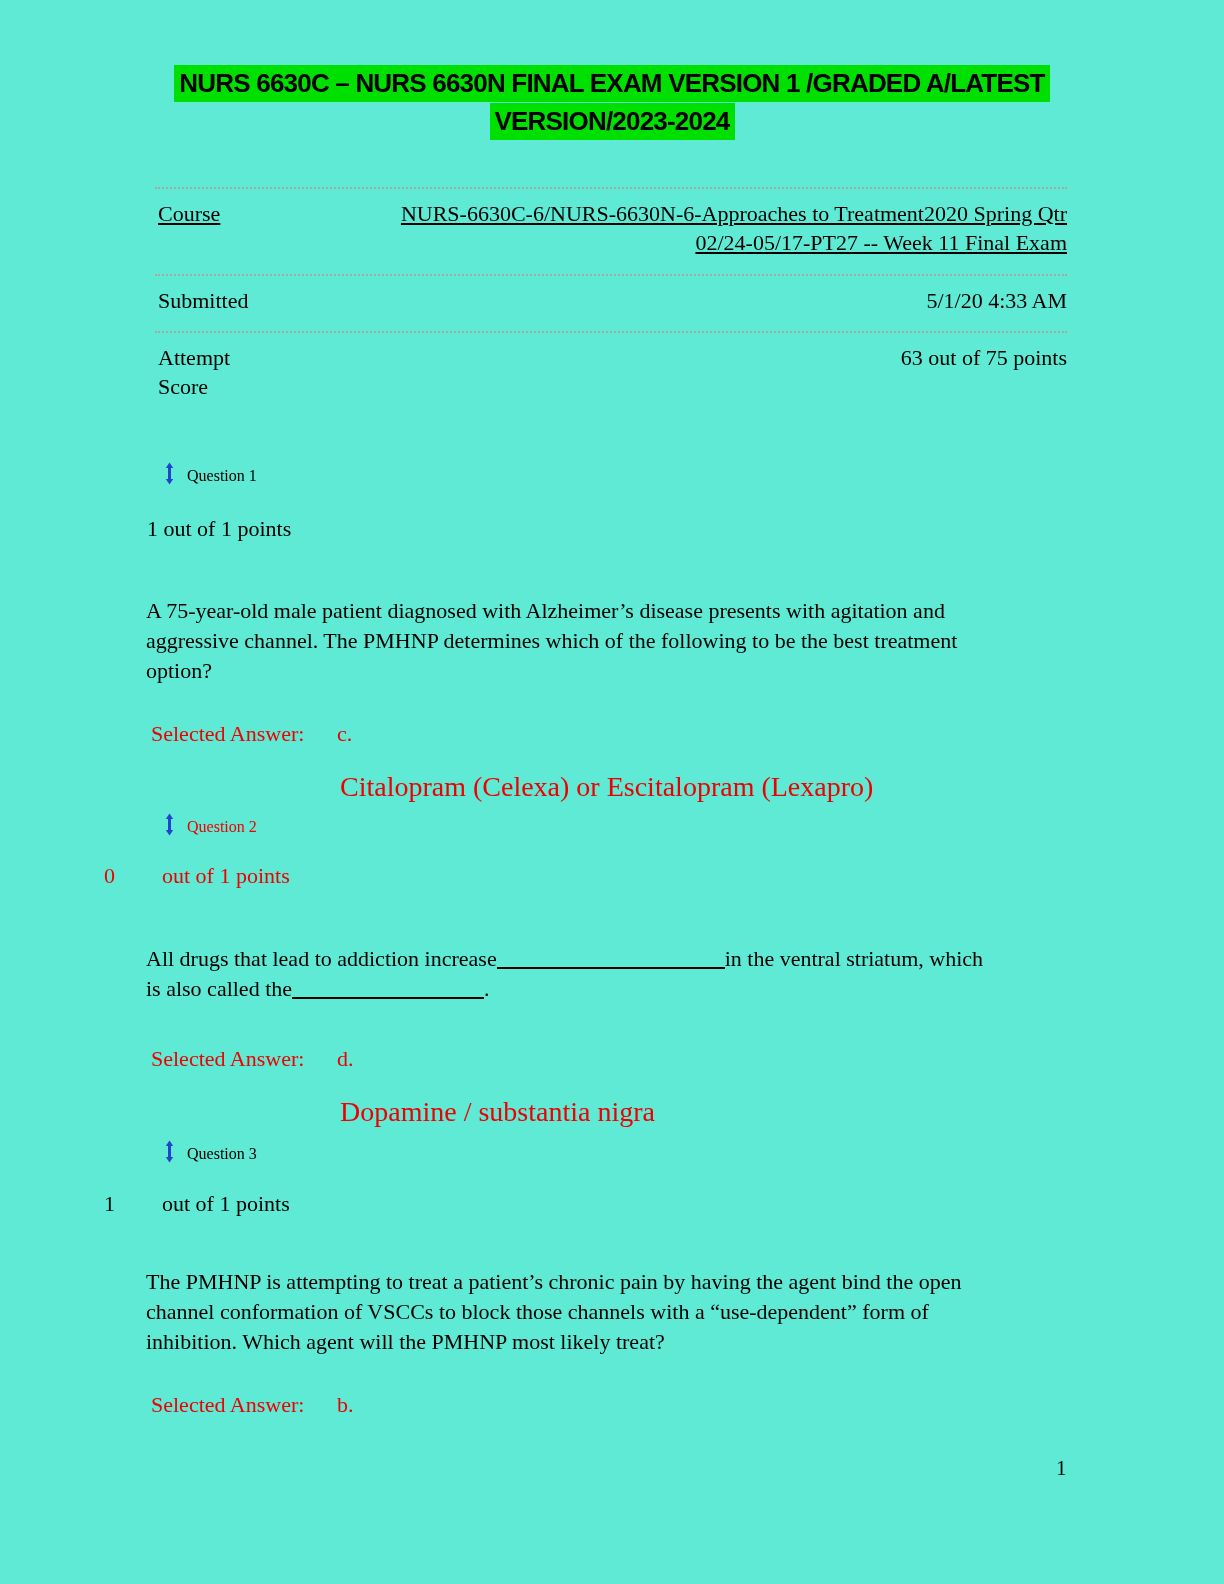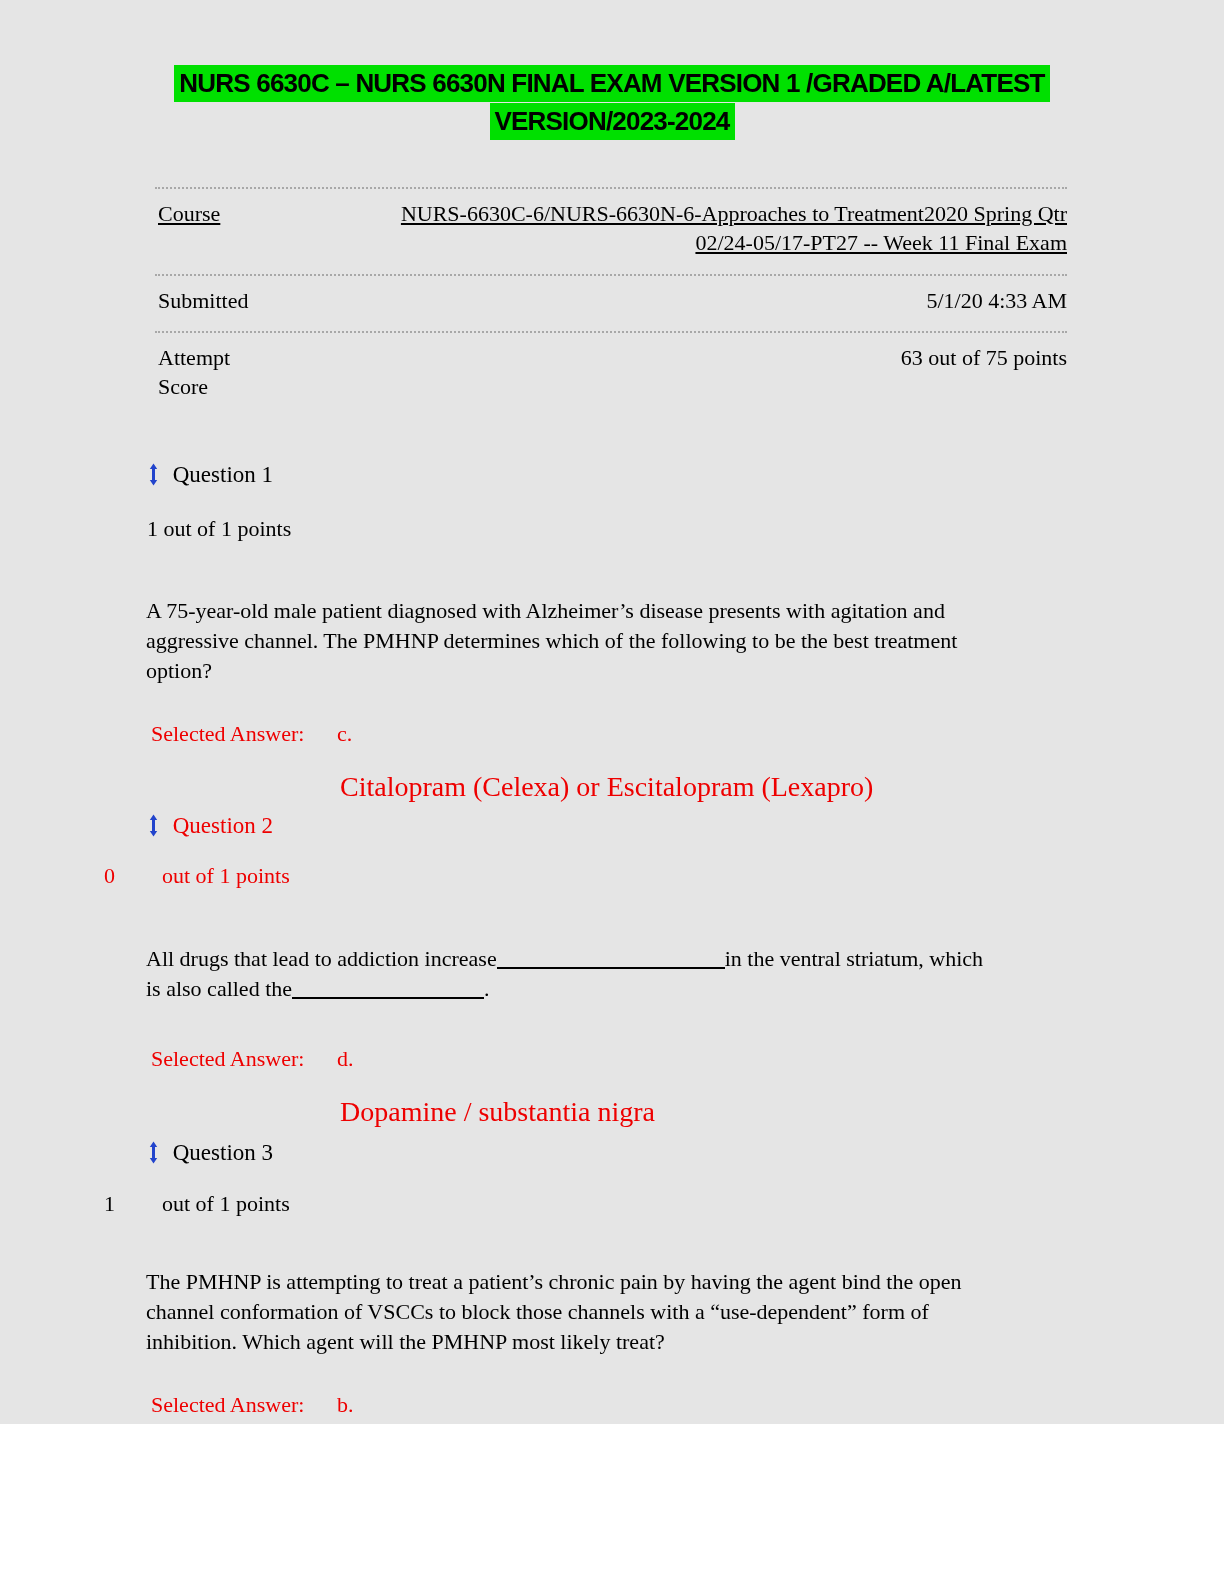--- a/index.html
+++ b/index.html
@@ -1,17 +1,17 @@
 <!DOCTYPE html>
 <html><head>
 <meta charset="utf-8">
 <style>
   html,body { margin:0; padding:0; background:#ffffff; }
   .page {
-    position:relative; width:1224px; height:1424px; background:#e5e5e5;
+    position:relative; width:1224px; height:1584px; background:#5eead4;
     font-family:"Liberation Serif", serif; color:#000000; overflow:hidden;
   }
 
   
   .title {
     position:absolute; top:64px; left:0; width:100%; text-align:center;
     font-family:"Liberation Sans", sans-serif; font-weight:bold;
     font-size:26px; letter-spacing:-0.8px; line-height:38px;
   }
   .title .hl { background:#00e000; padding:3px 5px 4px 5px; }
@@ -19,21 +19,21 @@
 
   
   .info-table { position:absolute; left:155px; top:187px; width:912px; font-size:22px; line-height:29px; }
   .info-row { display:flex; border-top:2px dotted #a8a8a8; padding:10px 0 16px 3px; }
   .info-row.r1 { padding-bottom:17px;text-decoration:underline; }
   .info-row.r3 { padding-bottom:0;gap:40px; }
   .info-label { width:138px; flex:none; }
   .info-value { flex:1;text-align:right; }
 
   
-  .q-header { position:absolute; left:148px; font-size:23px; line-height:26px; }
+  .q-header { position:absolute; left:164px; font-size:16px; line-height:26px; }
   .q-header.red { color:#ee0000; }
   .sort-icon { display:inline-block; width:11px; height:23px; margin-right:8px; vertical-align:-4px; }
   .sort-icon svg { display:block; }
 
   .score-line { position:absolute; left:147px; font-size:22px; line-height:29px; }
   .score-row  { position:absolute; left:104px; font-size:22px; line-height:29px; }
   .score-row .score-num { display:inline-block; width:58px; }
   .red { color:#ee0000; }
 
   .q-body { position:absolute; left:146px; width:940px; font-size:22px; line-height:30px; white-space:nowrap; }

